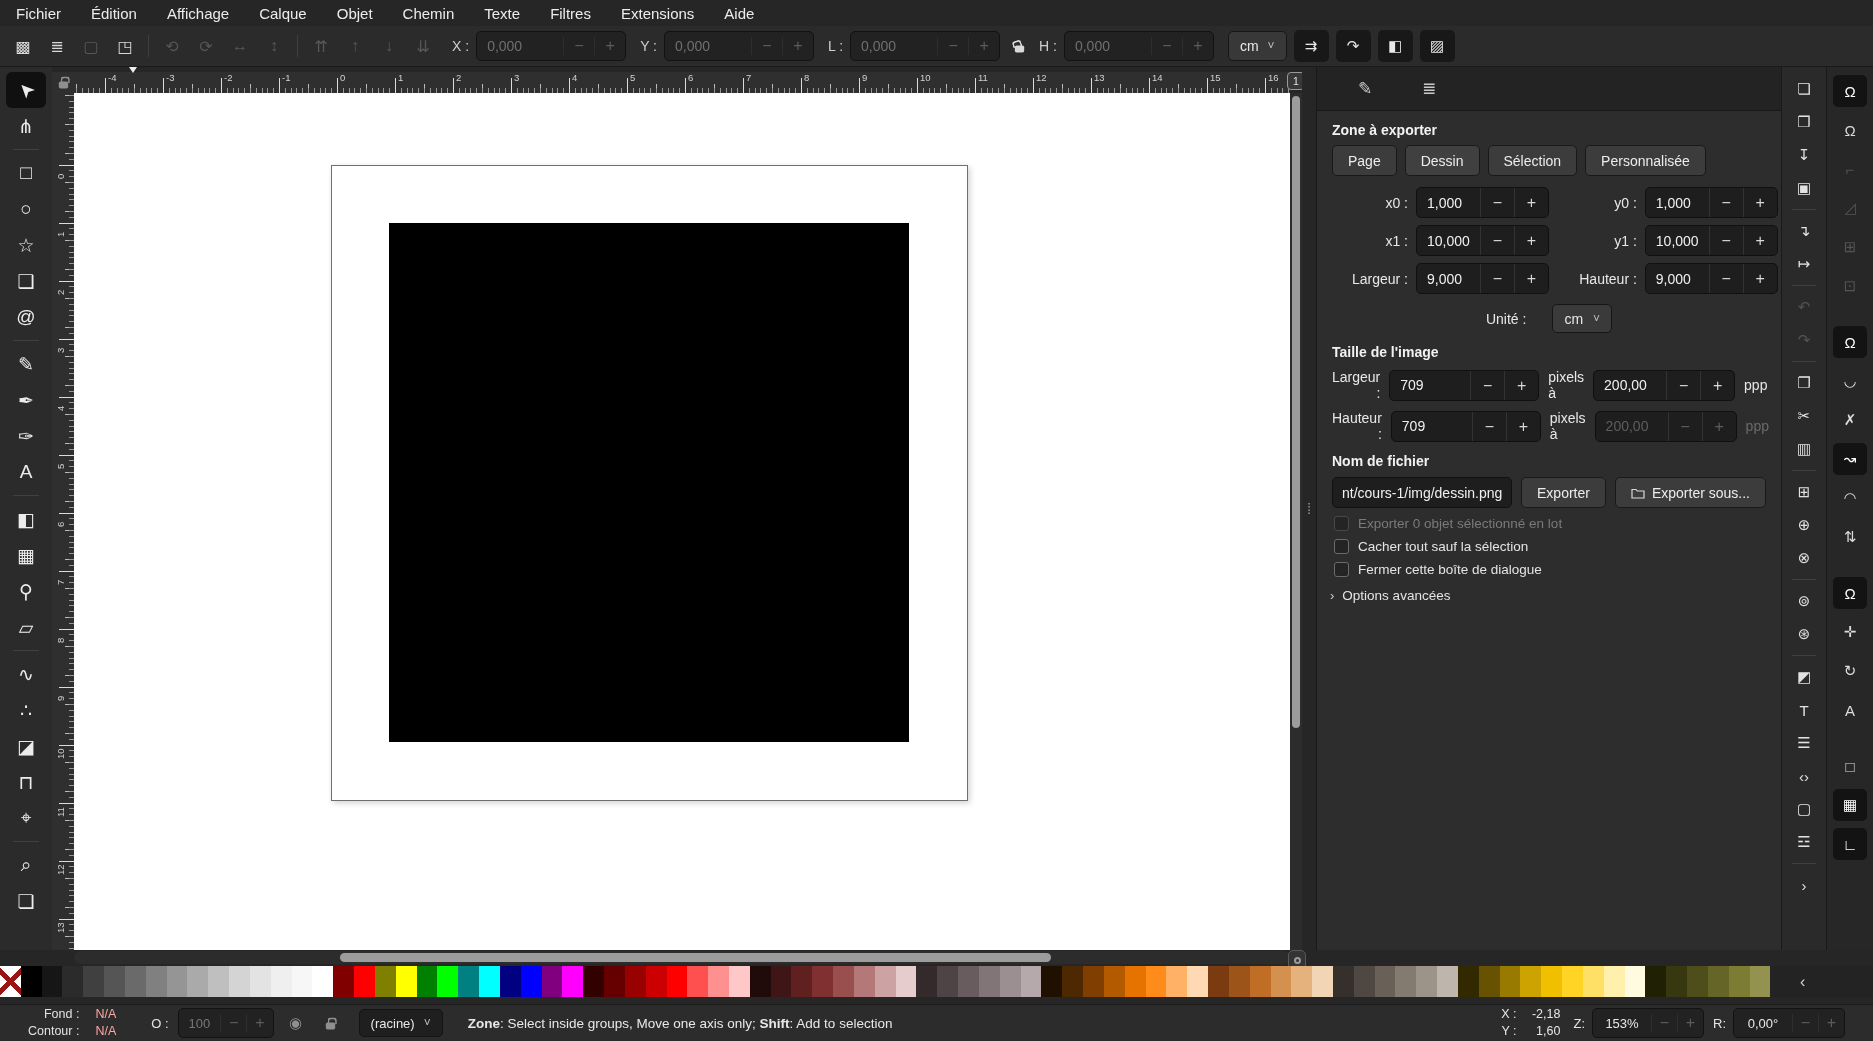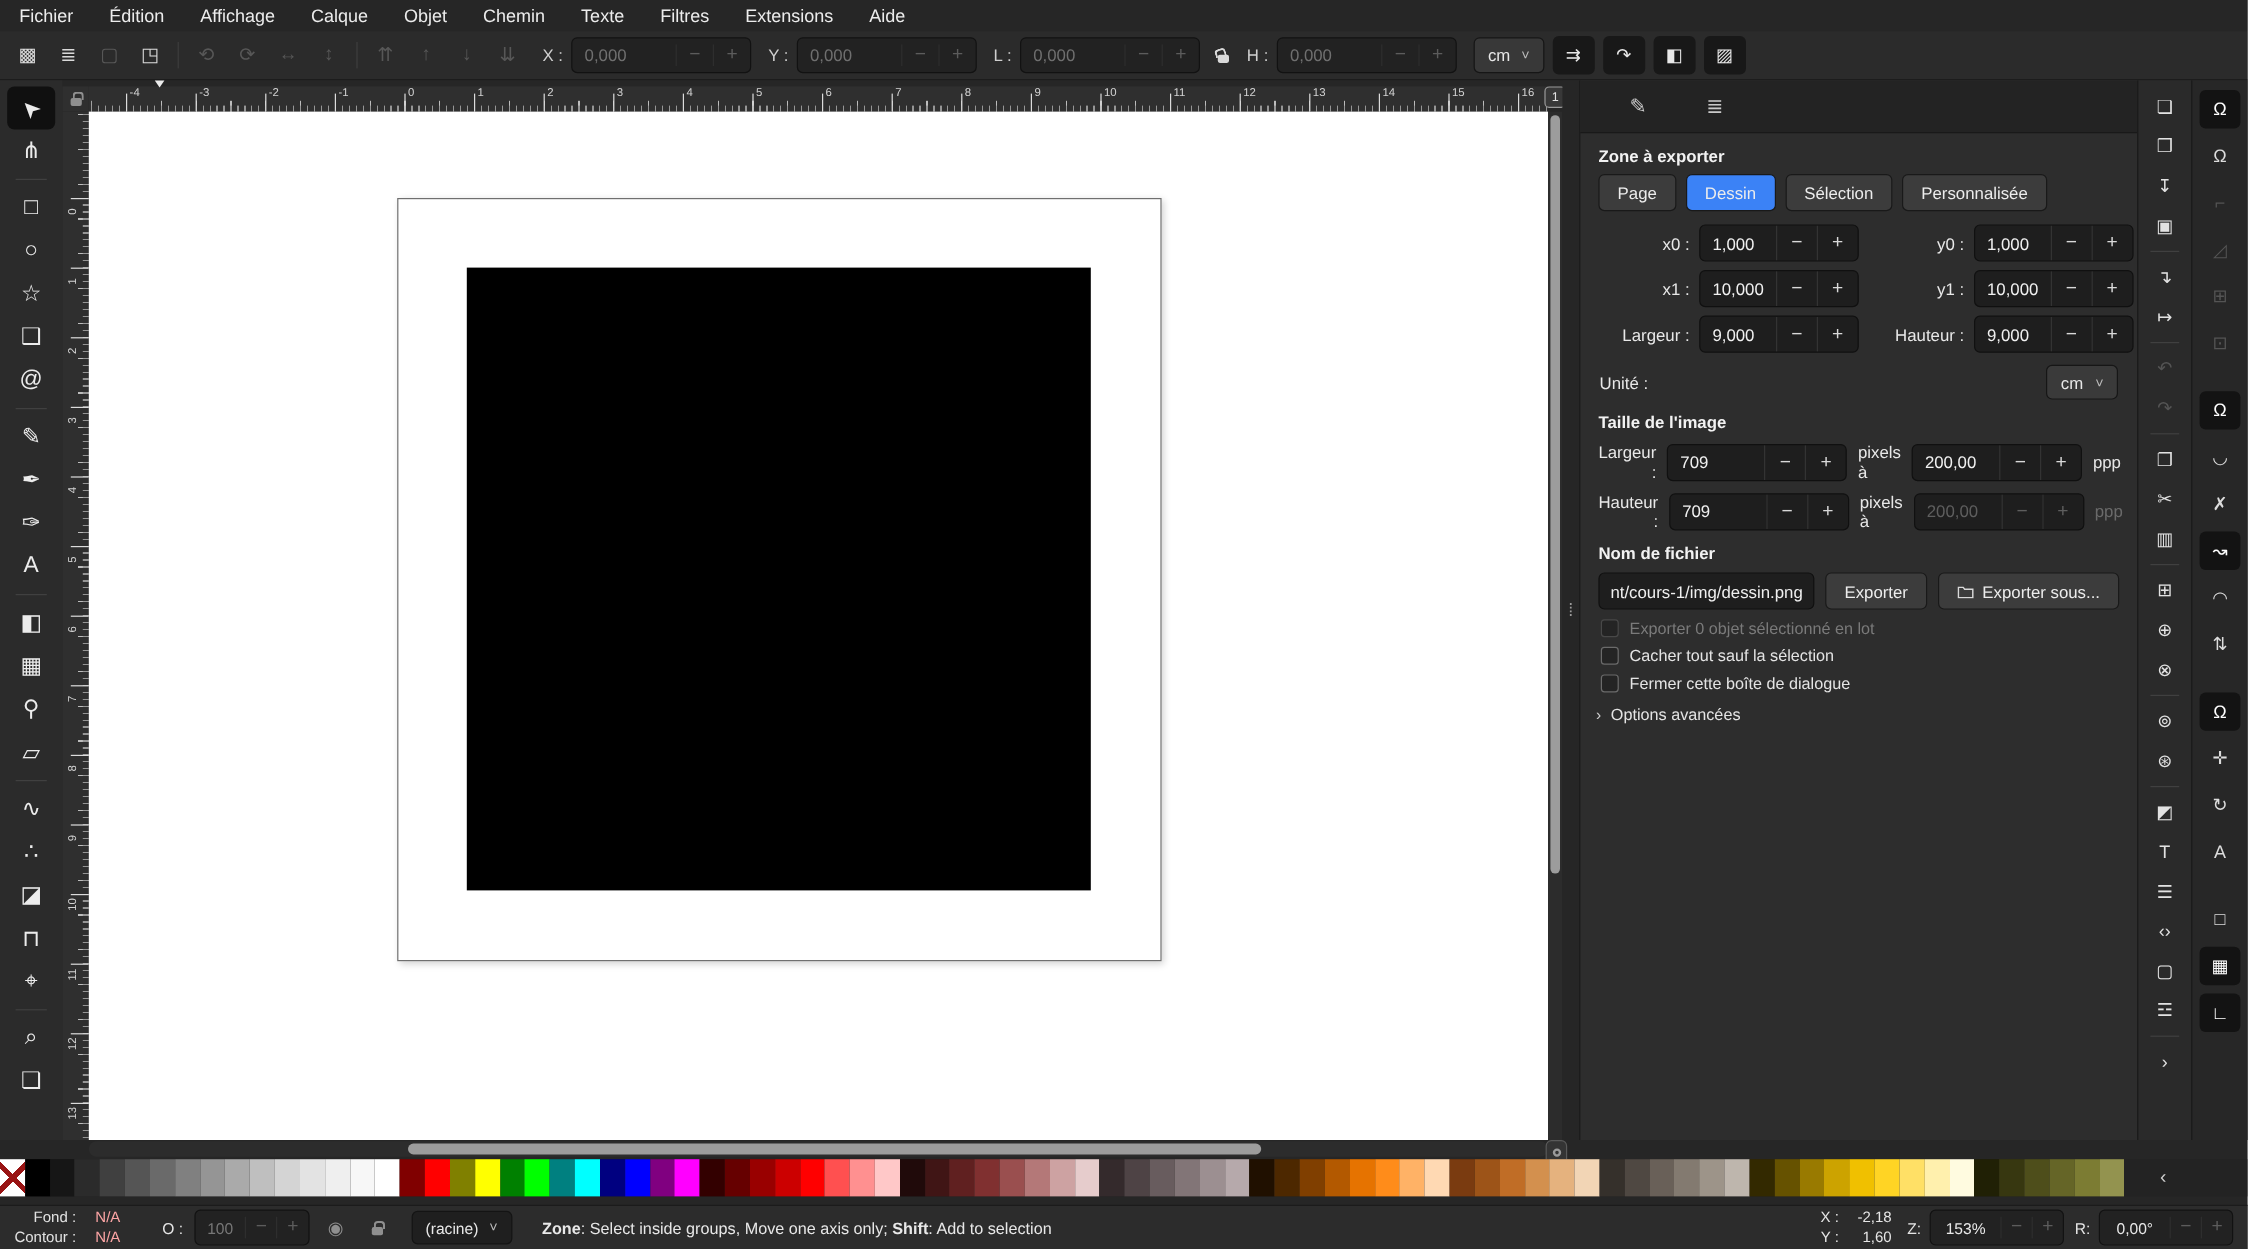--- a/index.html
+++ b/index.html
@@ -63,29 +63,29 @@
 
 
 #panel{position:absolute;left:1316px;top:0;width:465px;height:100%;background:#2d2d2d;border-left:1px solid #191919}
 #tabstrip{height:44px;background:#232323;border-bottom:1px solid #191919;display:flex;align-items:stretch;padding-left:16px}
 .dtab{width:64px;display:flex;align-items:center;justify-content:center;color:#c9c9c9;font-size:17px}
 #activetab{display:flex;align-items:center;gap:9px;padding:0 13px;background:#2d2d2d;border-bottom:3px solid #f4631a;color:#ededed;font-size:13.5px;margin-left:8px}
 #activetab .close{color:#b0b0b0;font-size:15px;margin-left:4px}
 .phead{font-size:14px;font-weight:bold;margin:11px 15px 7px;color:#f2f2f2}
 .areabtns{display:flex;gap:8px;margin:4px 15px}
 .btn{height:31px;background:#3c3c3c;border:1px solid #191919;border-radius:5px;padding:0 15px;display:flex;align-items:center;justify-content:center;color:#ececec;white-space:nowrap}
-.btn.active{background:#3b82f6}
+.btn.active{background:#404040}
 .cgrid{display:grid;grid-template-columns:1fr 1fr;gap:7px 12px;margin:11px 15px 5px}
 .crow{display:flex;align-items:center}
 .crow .lbl{width:76px;text-align:right;margin-right:8px;color:#e8e8e8}
 .ig{display:flex;height:31px;background:#1e1e1e;border:1px solid #101010;border-radius:5px;overflow:hidden;align-items:center;flex:1}
 .ig .val{flex:1;padding:0 10px;color:#f0f0f0;white-space:nowrap}
 .ig .sp{width:34px;flex:none;text-align:center;border-left:1px solid #333;color:#d9d9d9;font-size:16px;line-height:29px}
 .ig.disabled .val,.ig.disabled .sp{color:#5e5e5e}
-.unitrow{display:flex;justify-content:space-between;align-items:center;gap:26px;margin:10px 16px;color:#e8e8e8}
+.unitrow{display:flex;justify-content:center;align-items:center;gap:26px;margin:10px 6px;color:#e8e8e8}
 .unitdd2{display:flex;align-items:center;gap:10px;background:#3a3a3a;border:1px solid #161616;border-radius:5px;height:29px;padding:0 11px}
 .sizerow{display:flex;align-items:center;margin:9px 15px;gap:9px}
 .sizerow .lbl{width:64px;text-align:right;color:#e8e8e8}
 .sizerow .mid{color:#e8e8e8}
 .sizerow .mid.dim,.sizerow .unit.dim{color:#6a6a6a}
 .ig.w1{width:150px;flex:none}
 .ig.w2{width:142px;flex:none}
 .filerow{display:flex;align-items:center;gap:9px;margin:8px 15px}
 .fileinput{flex:1;height:31px;background:#1e1e1e;border:1px solid #101010;border-radius:5px;padding:0 9px;display:flex;align-items:center;white-space:nowrap;overflow:hidden;color:#f0f0f0}
 .fbtn{gap:7px}
@@ -112,21 +112,21 @@
 #hthumb{position:absolute;left:266px;top:2px;width:711px;height:9px;background:#9c9c9c;border-radius:5px}
 #cornerw{position:absolute;left:1288px;top:950px;width:18px;height:31px;border:1px solid #5a5a5a;border-radius:5px;background:#343434;display:flex;flex-direction:column;align-items:center;justify-content:center;gap:3px}
 .cdot{width:7px;height:7px;border:2px solid #9a9a9a;border-radius:50%}
 
 #palette{position:absolute;left:0;top:966px;width:1873px;height:31px;background:#232323;display:flex}
 #swatches{display:flex;width:1770px}
 .sw{flex:1}
 .palctrl{width:103px;display:flex;align-items:center;padding-left:30px;color:#cfcfcf;font-size:16px}
 
 
-#statusbar{position:absolute;left:0;top:1004px;width:1873px;height:37px;background:#2c2c2c;border-top:1px solid #1b1b1b;display:flex;align-items:center;font-size:13px;padding:0 12px;gap:9px}
+#statusbar{position:absolute;left:0;top:1004px;width:1873px;height:37px;background:#2c2c2c;border-top:1px solid #1b1b1b;display:flex;align-items:center;font-size:13px;padding:0 28px;gap:9px}
 .fsblock{display:grid;grid-template-columns:auto auto;column-gap:16px;font-size:12.5px;line-height:1.35;margin-right:26px}
 .fsblock .l{text-align:right;color:#e2e2e2}
 .fsblock .v{color:#fca5a5}
 .obox{width:96px}
 .obox .val{color:#777}
 .sic{width:26px;height:26px;display:flex;align-items:center;justify-content:center;color:#8f8f8f;font-size:15px}
 .layerdd{display:flex;align-items:center;gap:9px;background:#1f1f1f;border:1px solid #141414;border-radius:5px;height:28px;padding:0 11px;color:#e8e8e8;margin-left:6px}
 #hint{margin-left:16px;color:#e8e8e8;font-size:13.5px;white-space:nowrap}
 #hint b{font-weight:bold}
 .spacer{flex:1}

